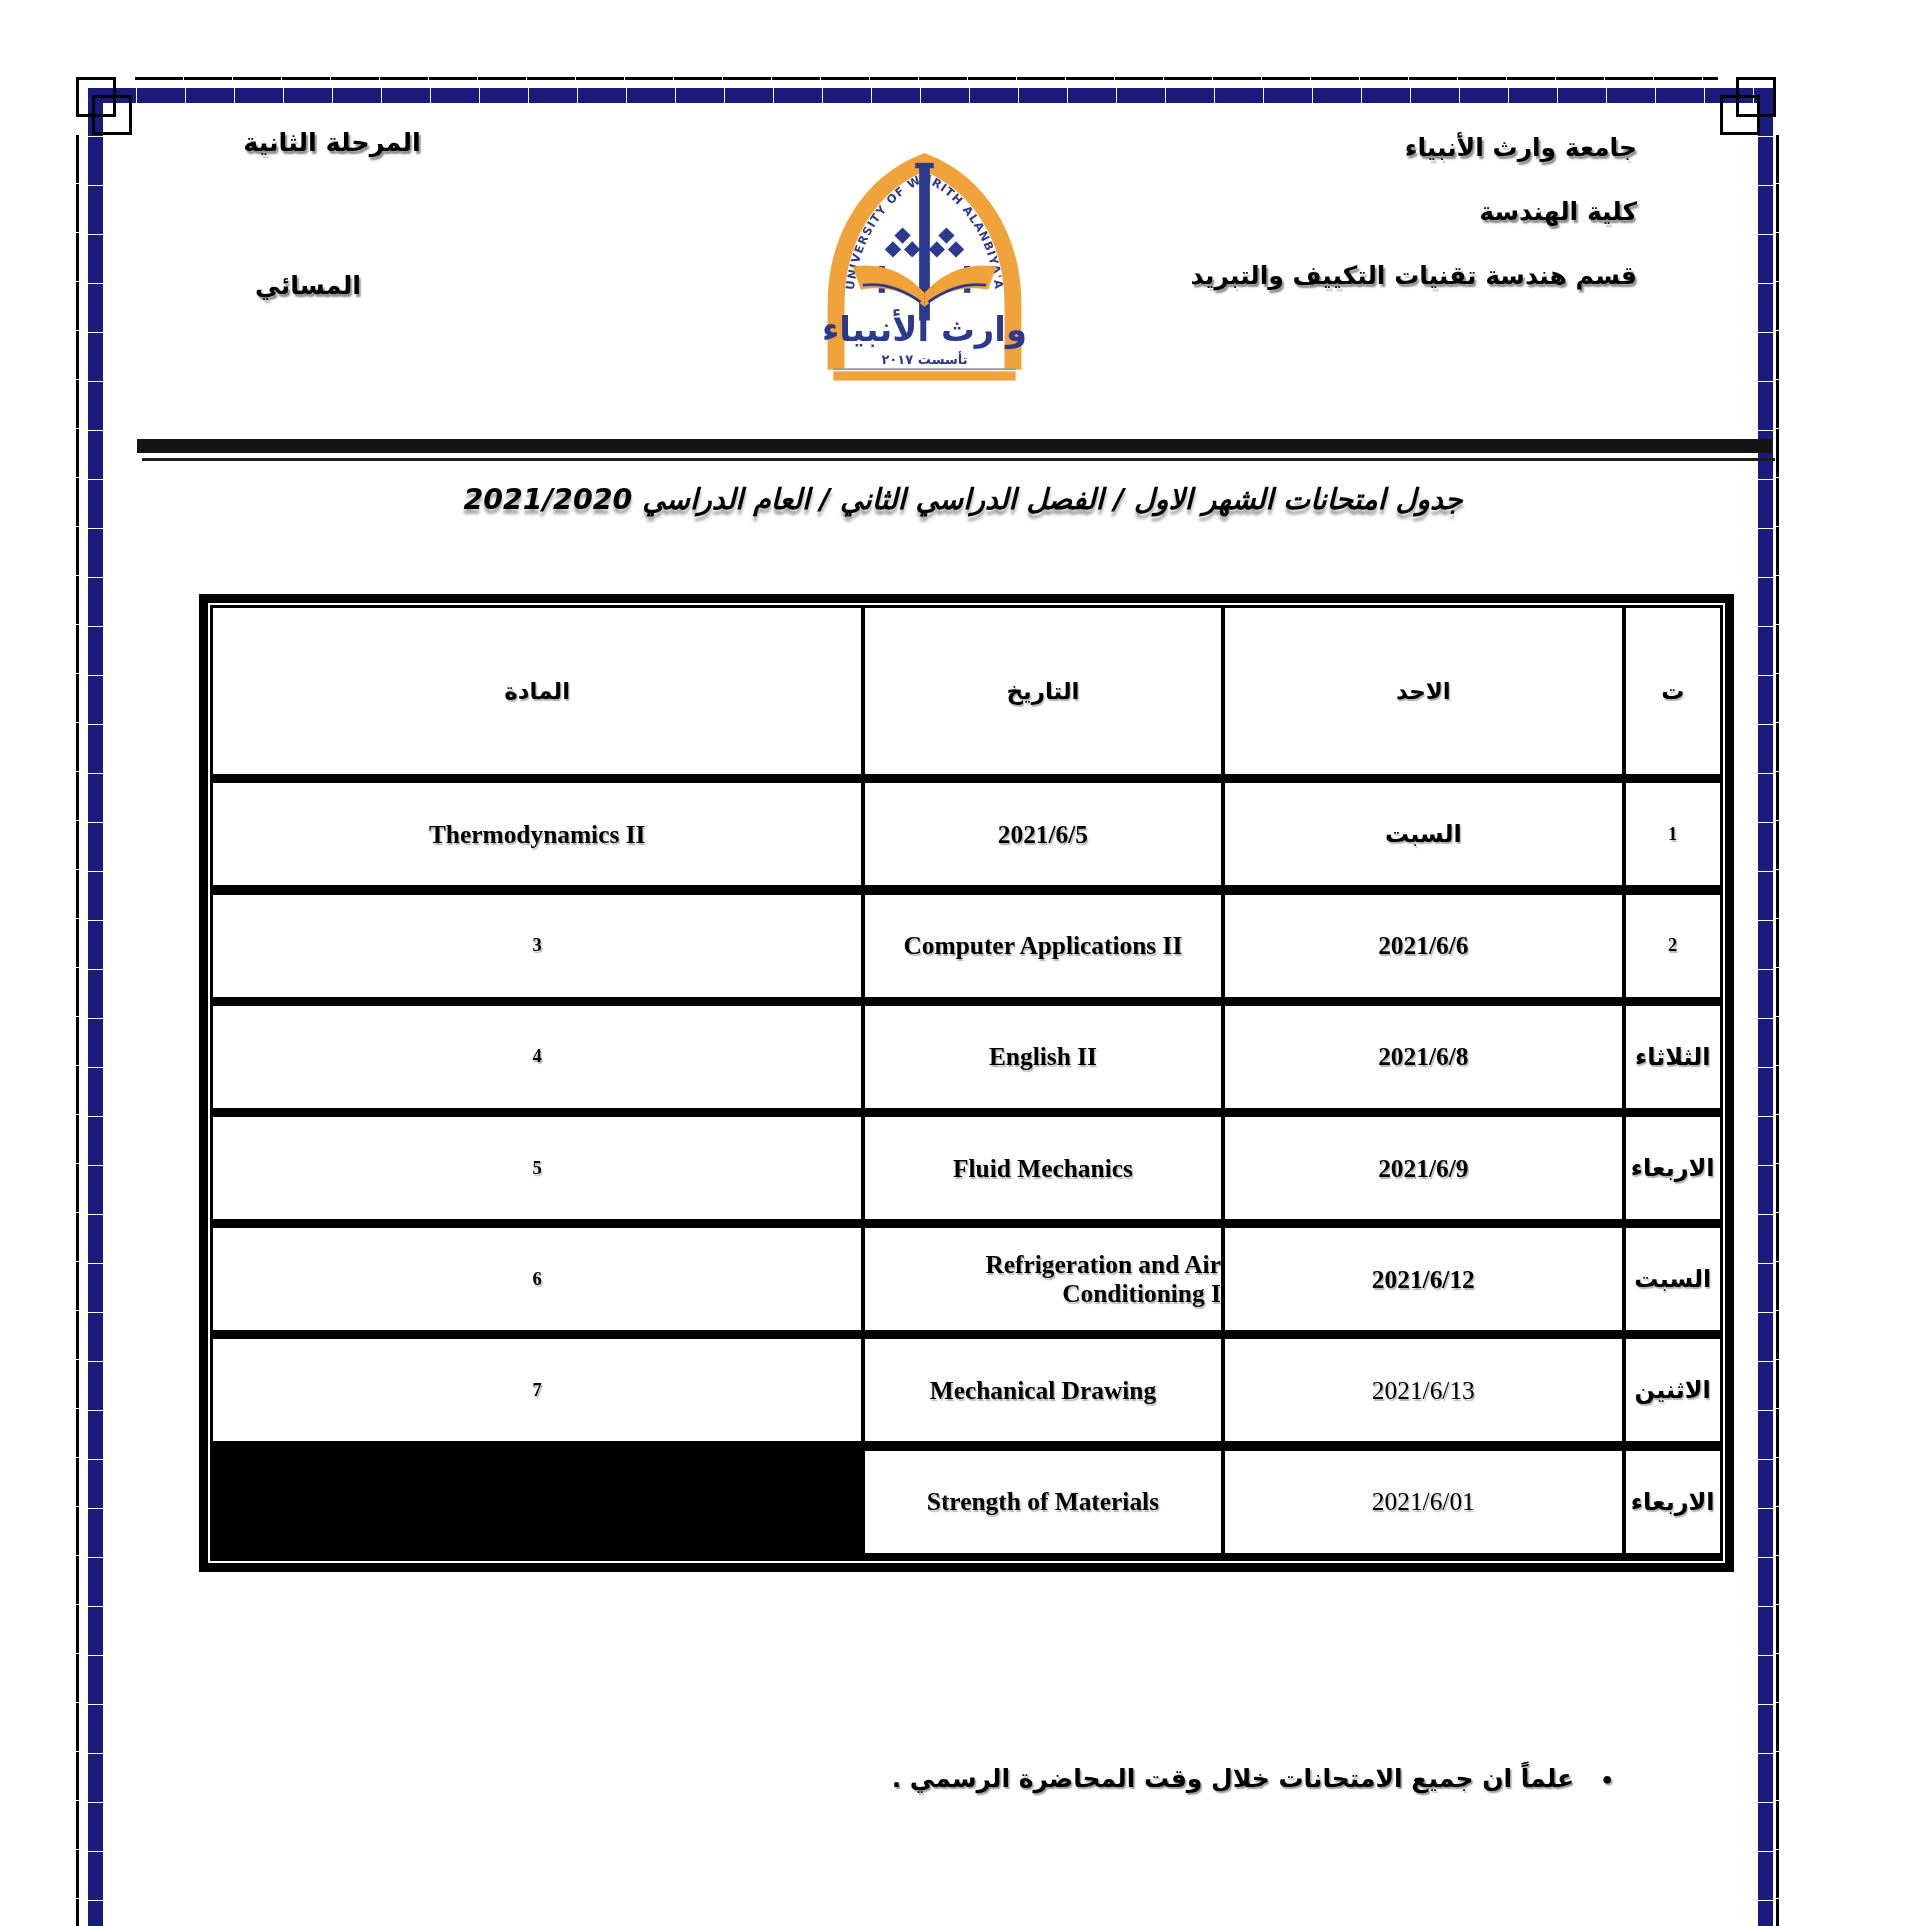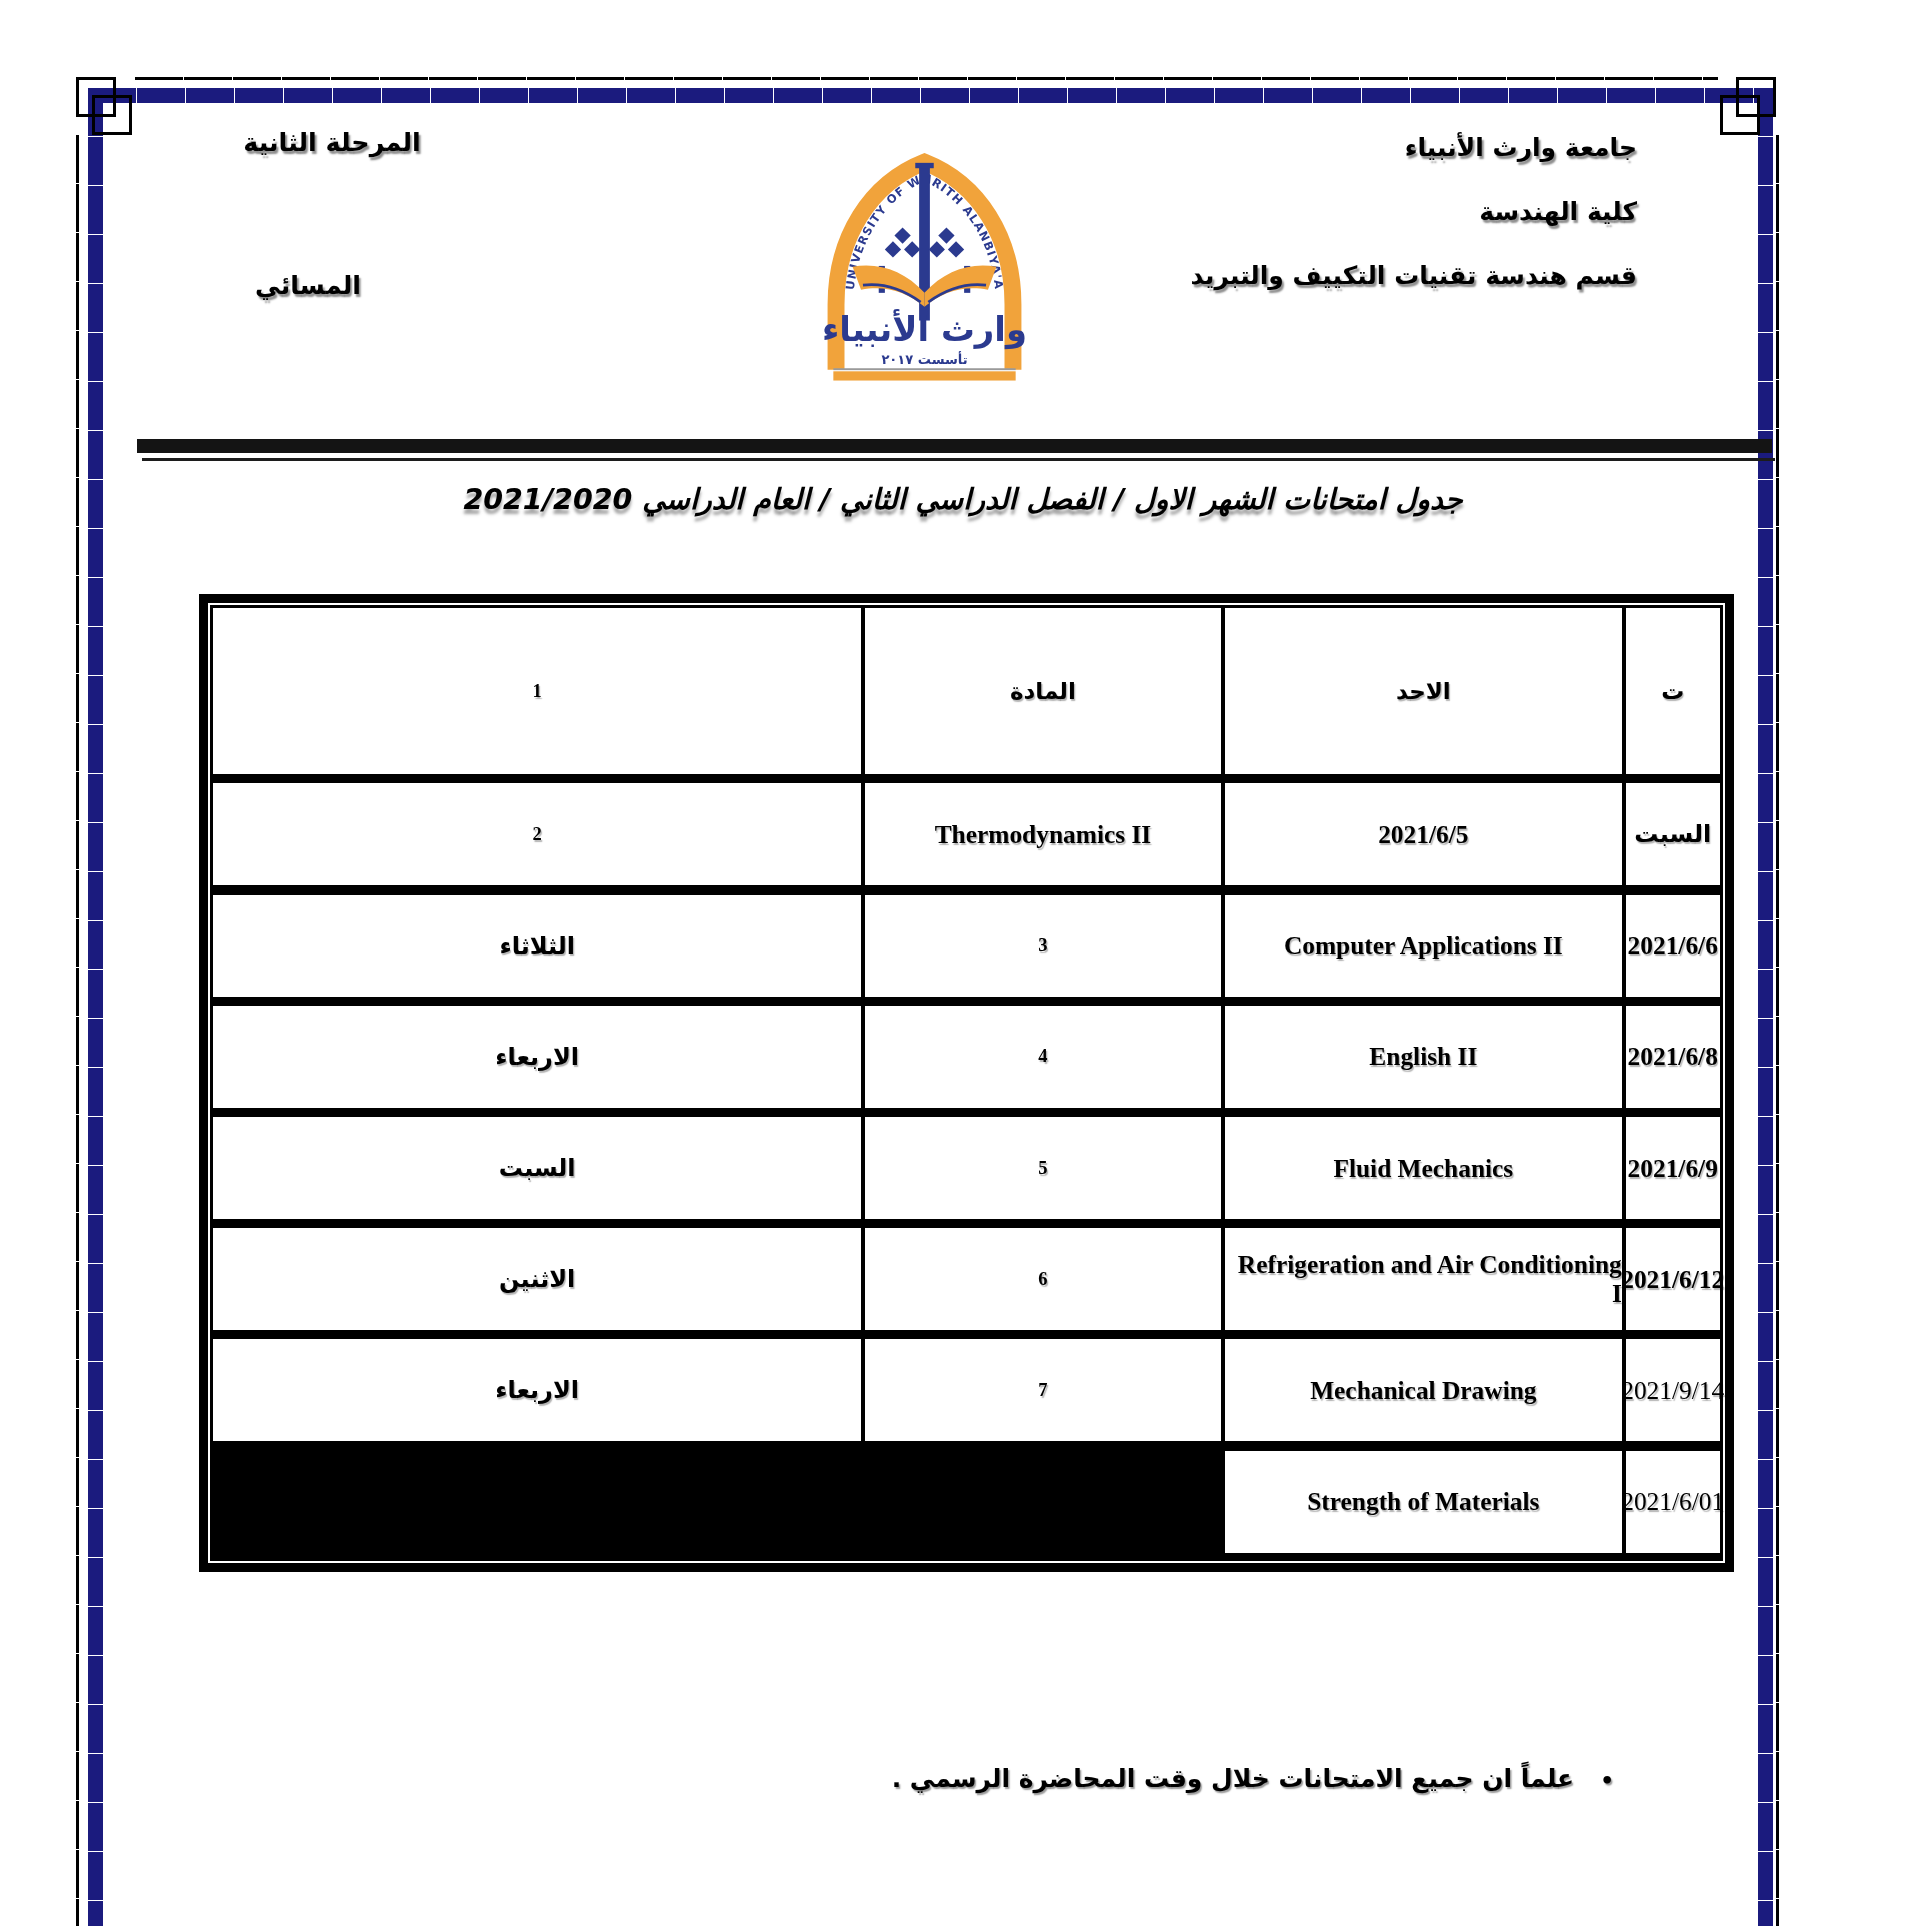--- a/index.html
+++ b/index.html
@@ -119,20 +119,21 @@
   <div class="divider-bar"></div>
   <div class="divider-thin"></div>
 
   <div class="doc-title" dir="rtl">جدول امتحانات الشهر الاول / الفصل الدراسي الثاني / العام الدراسي 2021/2020</div>
 
   <div class="tbl-outer">
     <div class="tbl-inner">
       <div class="grid" id="exam-grid" dir="rtl">
         <div class="cell hcell">ت</div>
         <div class="cell hcell">الاحد</div>
+        <div class="cell hcell">التاريخ</div>
         <div class="cell hcell">المادة</div>
       <div class="cell num">1</div>
           <div class="cell day">السبت</div>
           <div class="cell date bold">2021/6/5</div>
           <div class="cell subject">Thermodynamics II</div>
           <div class="cell num">2</div>
           <div class="cell date bold">2021/6/6</div>
           <div class="cell subject">Computer Applications II</div>
           <div class="cell num">3</div>
           <div class="cell day">الثلاثاء</div>
@@ -141,21 +142,21 @@
           <div class="cell num">4</div>
           <div class="cell day">الاربعاء</div>
           <div class="cell date bold">2021/6/9</div>
           <div class="cell subject">Fluid Mechanics</div>
           <div class="cell num">5</div>
           <div class="cell day">السبت</div>
           <div class="cell date bold">2021/6/12</div>
           <div class="cell subject">Refrigeration and Air Conditioning I</div>
           <div class="cell num">6</div>
           <div class="cell day">الاثنين</div>
-          <div class="cell date">2021/9/14</div>
+          <div class="cell date">2021/6/13</div>
           <div class="cell subject">Mechanical Drawing</div>
           <div class="cell num">7</div>
           <div class="cell day">الاربعاء</div>
           <div class="cell date">2021/6/01</div>
           <div class="cell subject">Strength of Materials</div>
         </div>
     </div>
   </div>
 
   <div class="note" dir="rtl">

